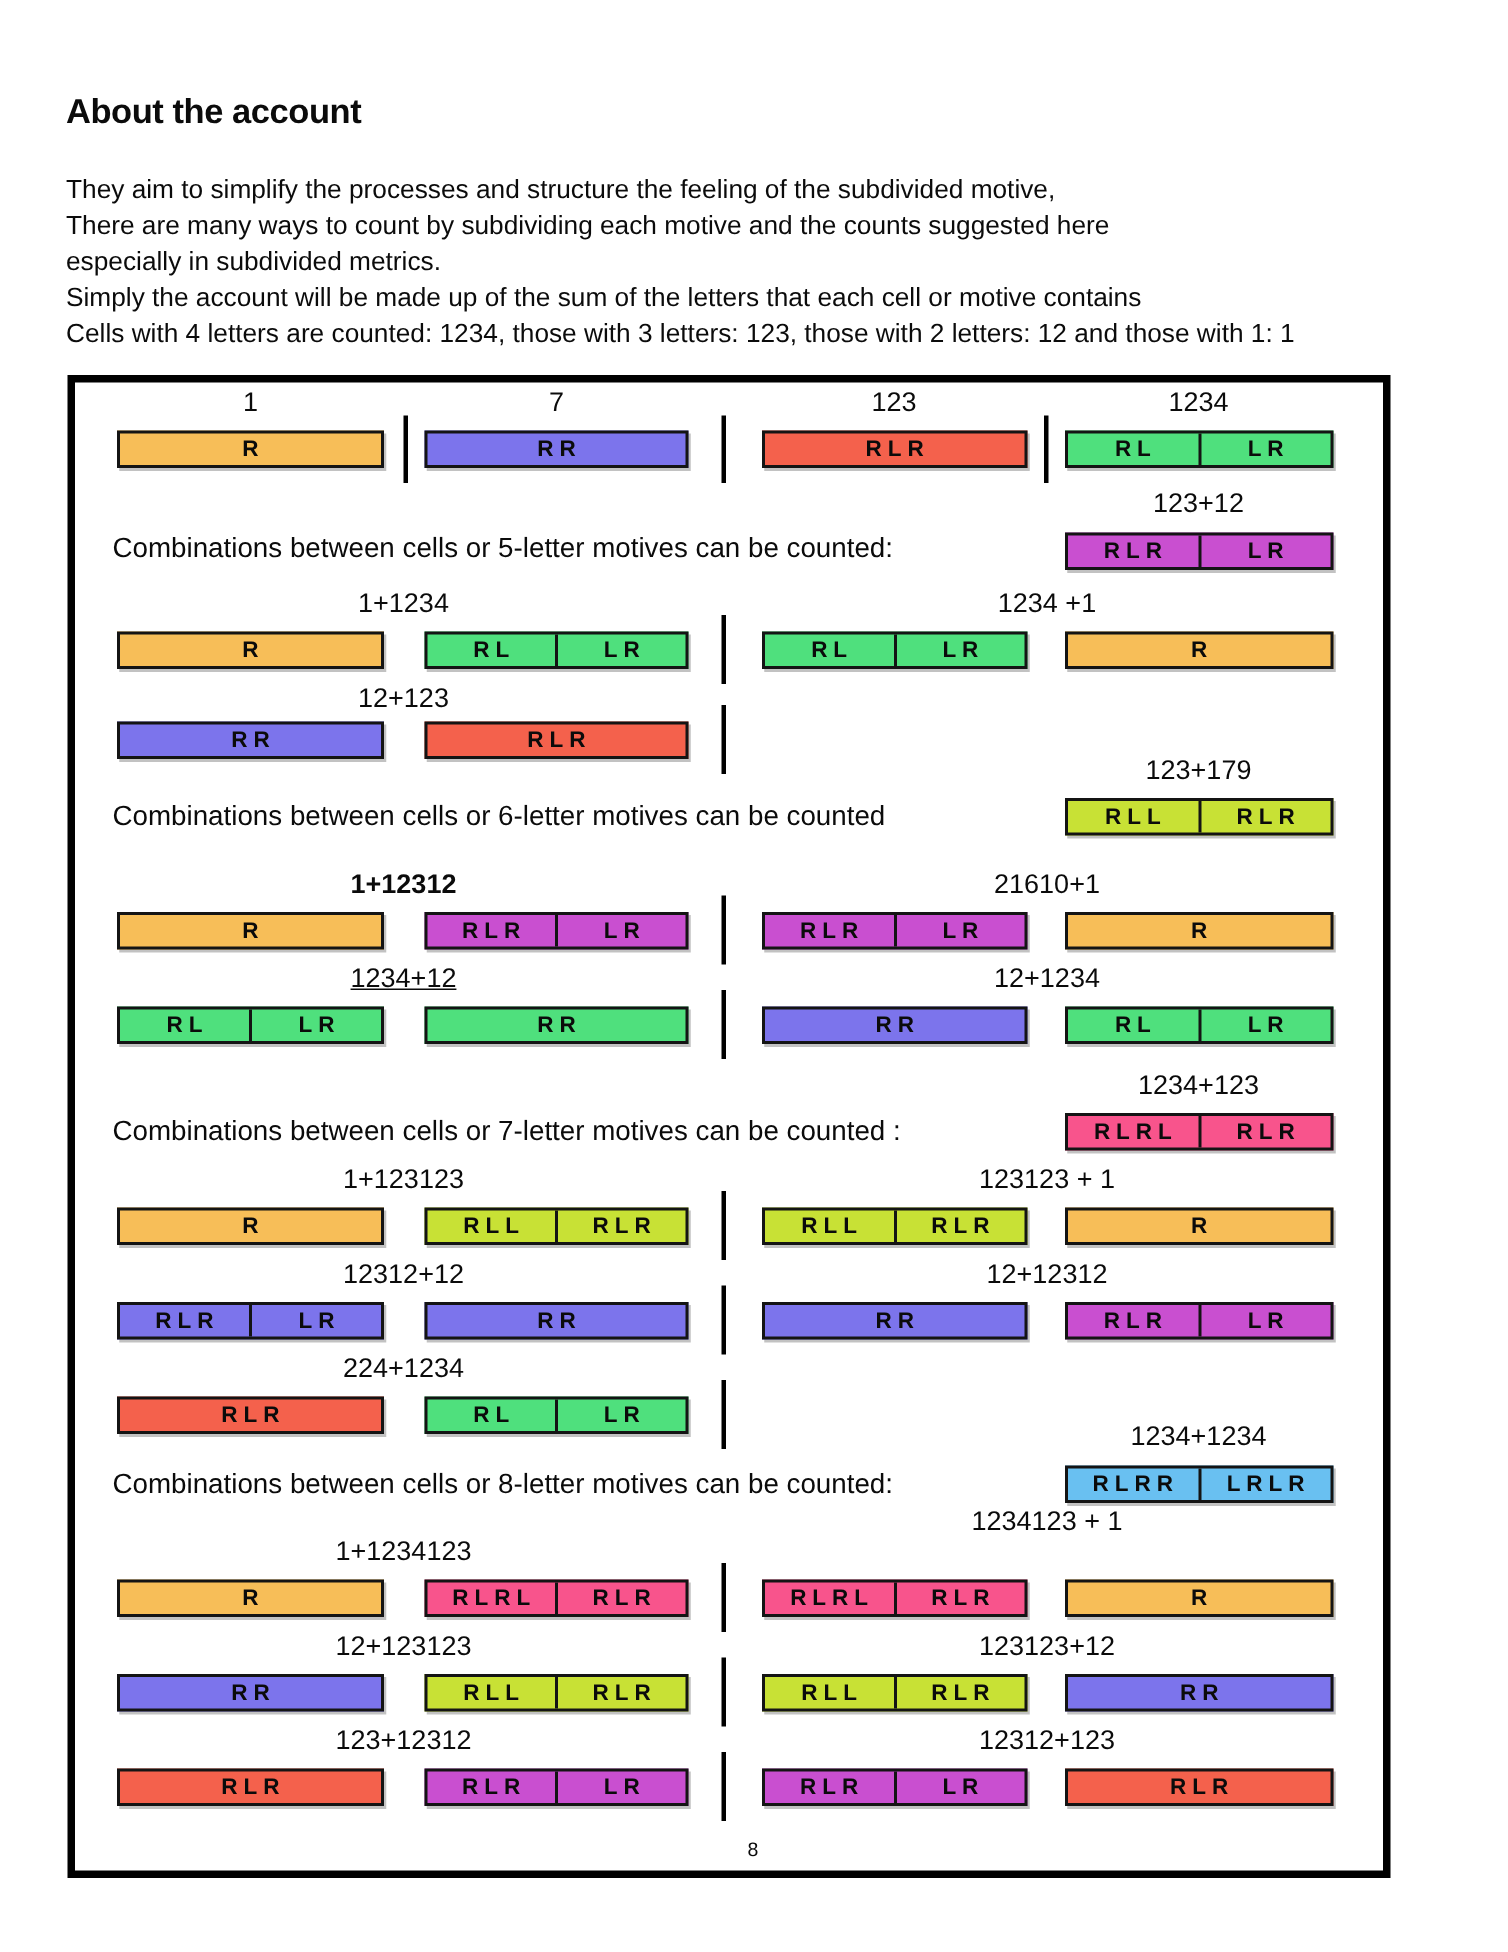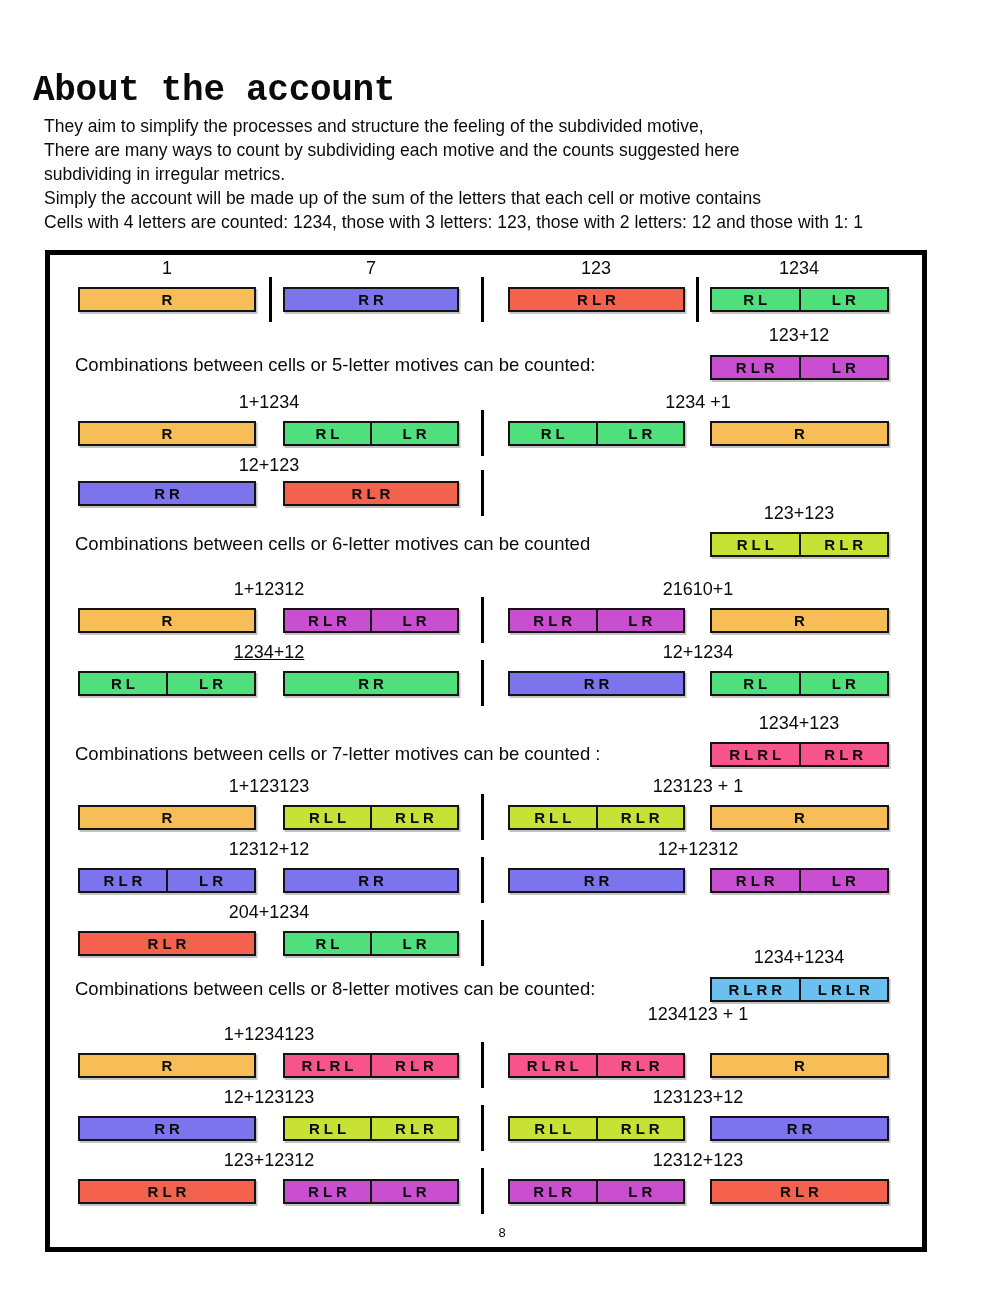--- a/index.html
+++ b/index.html
@@ -1,38 +1,38 @@
 <!DOCTYPE html>
 <html><head>
 <meta charset="utf-8">
 <style>
   html,body{margin:0;padding:0;background:#fff;}
   body{width:1005px;height:1301px;position:relative;font-family:"Liberation Sans",sans-serif;color:#0b0b0b;overflow:hidden;}
-  .title{position:absolute;left:33px;top:46px;font-size:36px;font-weight:bold;letter-spacing:-0.3px;font-family:Liberation Mono, monospace;}
+  .title{position:absolute;left:44px;top:46px;font-size:23px;font-weight:bold;letter-spacing:-0.3px;}
   .intro{position:absolute;left:44px;top:114px;font-size:17.5px;line-height:24px;}
   .intro div{white-space:nowrap;}
   .figure-box{position:absolute;left:45px;top:250px;width:882px;height:1002px;border:5px solid #000;box-sizing:border-box;background:#fff;}
   .box-content{position:relative;width:100%;height:100%;}
   .lbl{position:absolute;width:220px;text-align:center;font-size:18px;white-space:nowrap;}
   .caption{position:absolute;font-size:18.5px;white-space:nowrap;}
   .bar{position:absolute;height:25px;border:2px solid #141414;box-sizing:border-box;display:flex;box-shadow:1.5px 2px 0 rgba(120,120,120,0.45);}
   .cell{flex:1;display:flex;align-items:center;justify-content:center;font-weight:bold;font-size:15px;letter-spacing:4px;padding-left:4px;min-width:0;}
   .cell + .cell{border-left:2px solid #141414;}
   .vdiv{position:absolute;width:3px;background:#000;}
   .pagenum{position:absolute;left:402px;top:970px;width:100px;text-align:center;font-size:13px;}
 </style>
 </head>
 <body>
 
 <h1 class="title">About the account</h1>
 
 <div class="intro">
   <div>They aim to simplify the processes and structure the feeling of the subdivided motive,</div>
   <div>There are many ways to count by subdividing each motive and the counts suggested here</div>
-  <div>subdividing in irregular metrics.</div>
+  <div>especially in subdivided metrics.</div>
   <div>Simply the account will be made up of the sum of the letters that each cell or motive contains</div>
   <div>Cells with 4 letters are counted: 1234, those with 3 letters: 123, those with 2 letters: 12 and those with 1: 1</div>
 </div>
 
 <div class="figure-box">
   <div class="box-content" id="box-content">
     <div class="pagenum">8</div>
   <div class="lbl" style="left: 7px; top: 3px;">1</div>
       <div class="bar" style="left: 28px; top: 32px; width: 178px; background: rgb(247, 190, 88);">
         <div class="cell">
@@ -108,30 +108,30 @@
           <span>RR</span>
         </div>
       </div>
       <div class="bar" style="left: 233px; top: 226px; width: 176px; background: rgb(244, 97, 76);">
         <div class="cell">
           <span>RLR</span>
         </div>
       </div>
       <div class="vdiv" style="left: 431px; top: 215px; height: 46px;"></div>
       <div class="caption" style="left: 25px; top: 278px;">Combinations between cells or 6-letter motives can be counted</div>
-      <div class="lbl" style="left: 639px; top: 248px;">123+123</div>
+      <div class="lbl" style="left: 639px; top: 248px;">123+179</div>
       <div class="bar" style="left: 660px; top: 277px; width: 179px; background: rgb(200, 225, 53);">
         <div class="cell">
           <span>RLL</span>
         </div>
         <div class="cell">
           <span>RLR</span>
         </div>
       </div>
-      <div class="lbl" style="left: 109px; top: 324px;">1+12312</div>
+      <div class="lbl" style="left: 109px; top: 324px; font-weight: bold;">1+12312</div>
       <div class="bar" style="left: 28px; top: 353px; width: 178px; background: rgb(247, 190, 88);">
         <div class="cell">
           <span>R</span>
         </div>
       </div>
       <div class="bar" style="left: 233px; top: 353px; width: 176px; background: rgb(201, 79, 208);">
         <div class="cell">
           <span>RLR</span>
         </div>
         <div class="cell">
@@ -243,21 +243,21 @@
         </div>
       </div>
       <div class="bar" style="left: 660px; top: 613px; width: 179px; background: rgb(201, 79, 208);">
         <div class="cell">
           <span>RLR</span>
         </div>
         <div class="cell">
           <span>LR</span>
         </div>
       </div>
-      <div class="lbl" style="left: 109px; top: 647px;">204+1234</div>
+      <div class="lbl" style="left: 109px; top: 647px;">224+1234</div>
       <div class="bar" style="left: 28px; top: 676px; width: 178px; background: rgb(244, 97, 76);">
         <div class="cell">
           <span>RLR</span>
         </div>
       </div>
       <div class="bar" style="left: 233px; top: 676px; width: 176px; background: rgb(79, 224, 125);">
         <div class="cell">
           <span>RL</span>
         </div>
         <div class="cell">

